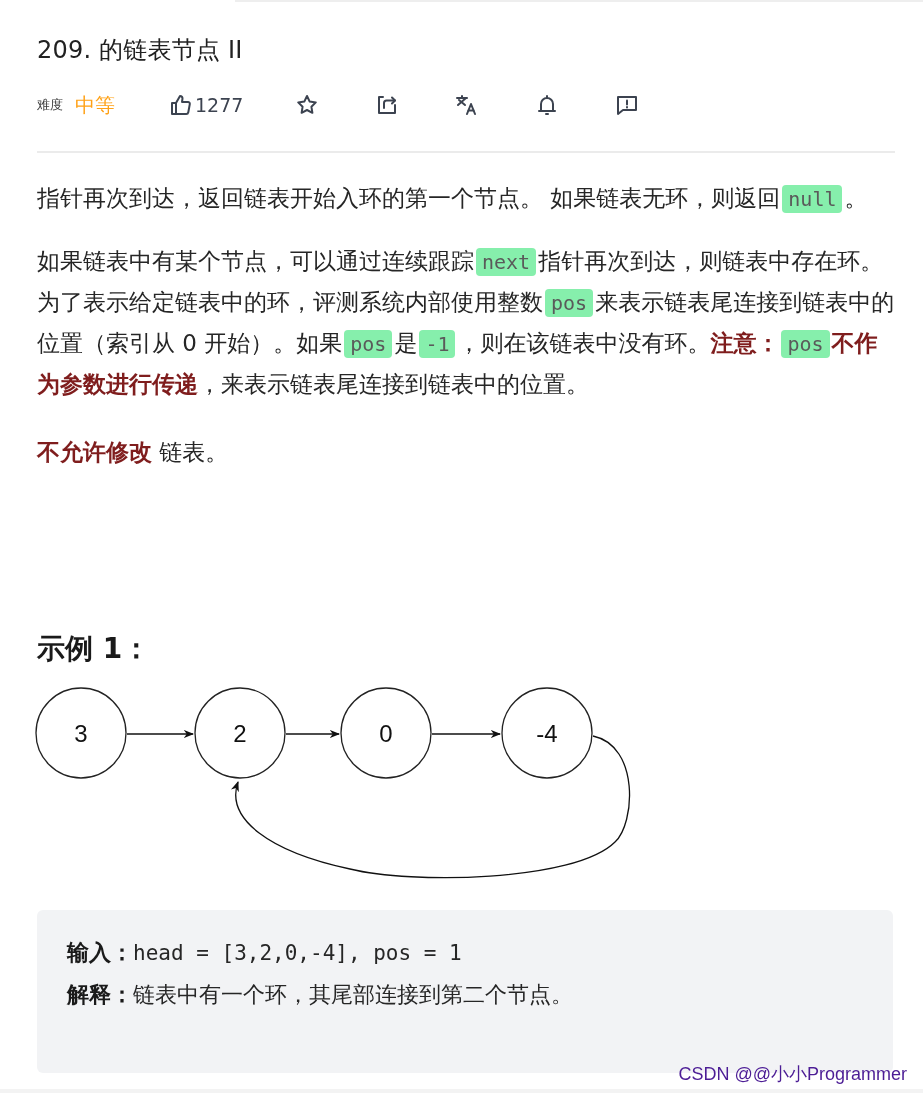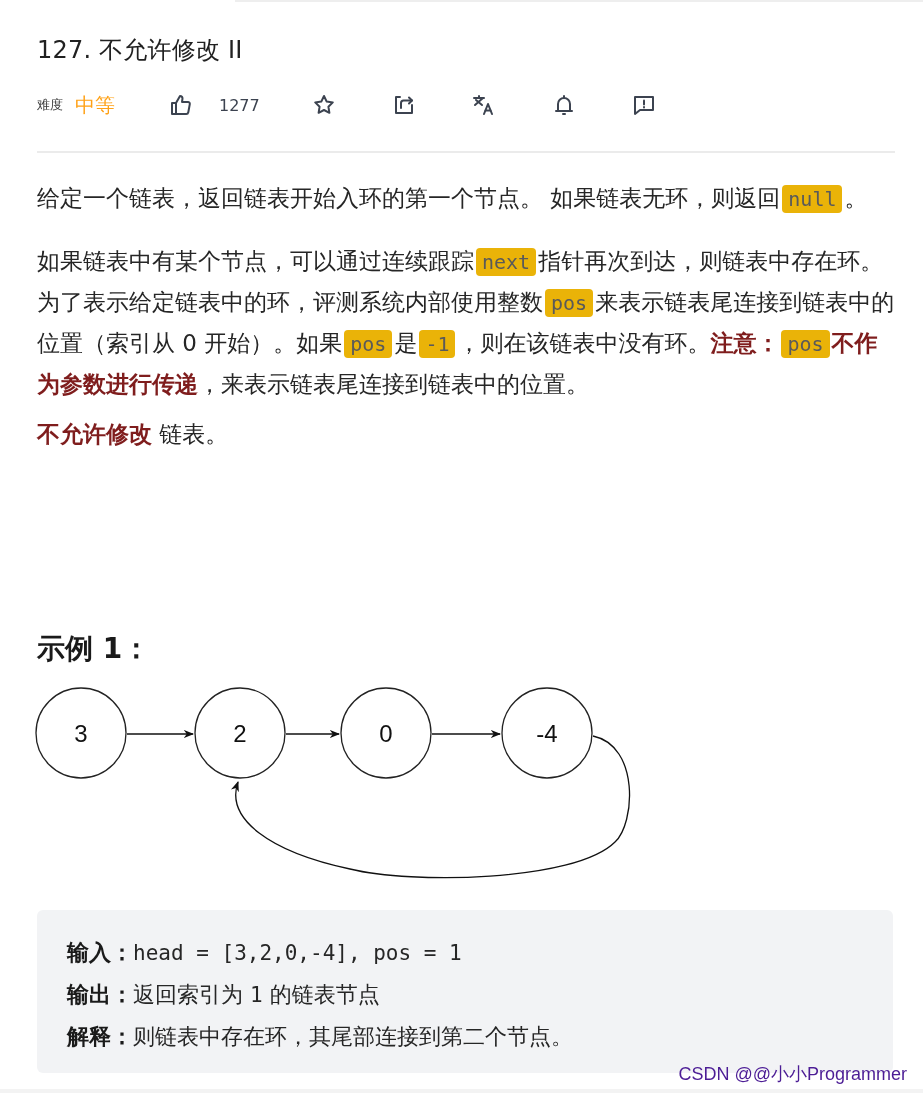--- a/index.html
+++ b/index.html
@@ -7,58 +7,58 @@
     body { position: relative; font-family: "DejaVu Sans", "Liberation Sans", sans-serif; color: #262626; }
 
     .top-rule { position: absolute; left: 235px; top: 0; width: 688px; height: 2px; background: #eeeeee; }
 
     .title { position: absolute; left: 37px; top: 34px; font-size: 24px; color: #212121; font-weight: 500; letter-spacing: 0.2px; }
 
     .meta { position: absolute; left: 37px; top: 88px; height: 34px; width: 860px; display: flex; align-items: center; }
     .meta .diff-label { font-size: 13px; color: #3c3c3c; }
     .meta .diff-value { font-size: 20px; color: #ffa116; margin-left: 12px; }
     .meta .like { display: flex; align-items: center; margin-left: 52px; }
-    .meta .like-count { font-size: 16px; color: #3c4350; margin-left: 24px; }
+    .meta .like-count { font-size: 19px; color: #3c4350; margin-left: 0; }
     .icon-btn { display: inline-flex; align-items: center; justify-content: center; width: 28px; height: 28px; cursor: pointer; }
     .icon-btn svg { width: 24px; height: 24px; stroke: #3c4350; fill: none; stroke-width: 2; stroke-linecap: round; stroke-linejoin: round; }
     .ib-star { margin-left: 50px; }
     .ib-share { margin-left: 52px; }
     .ib-translate { margin-left: 52px; }
     .ib-bell { margin-left: 52px; }
     .ib-feedback { margin-left: 52px; }
 
     .divider { position: absolute; left: 37px; top: 151px; width: 858px; height: 2px; background: #ebebeb; }
 
     .content { position: absolute; left: 37px; top: 178px; width: 860px; font-size: 23px; line-height: 40px; color: #262626; }
     .content p { margin: 0; }
     .content .p2 { margin-top: 22px; }
-    .content .p3 { margin-top: 10px; }
-    code.inl { font-family: "DejaVu Sans Mono", "Liberation Mono", monospace; font-size: 20px; color: #5a5a5a; background: #eab308; border-radius: 4px; padding: 2px 6px; margin: 4px 2px; }
+    .content .p3 { margin-top: 28px; }
+    code.inl { font-family: "DejaVu Sans Mono", "Liberation Mono", monospace; font-size: 20px; color: #5a5a5a; background: #86efac; border-radius: 4px; padding: 2px 6px; margin: 4px 2px; }
     b { font-weight: 700; color: #7f1d1d; }
 
     .example-title { position: absolute; left: 37px; top: 630px; font-size: 28px; font-weight: 700; color: #1a1a1a; }
 
     .diagram { position: absolute; left: 30px; top: 684px; }
 
     .example-box { position: absolute; left: 37px; top: 910px; width: 856px; height: 163px; background: #f2f3f5; border-radius: 6px; padding: 22px 30px; }
     .example-box .line { font-size: 22px; line-height: 41px; color: #262626; white-space: nowrap; }
     .example-box .k { font-weight: 700; color: #1a1a1a; text-align: right; }
     .example-box .mono { font-family: "DejaVu Sans Mono", "Liberation Mono", monospace; font-size: 21px; margin-top: 8px; }
 
     .watermark { position: absolute; right: 16px; top: 1062px; font-size: 18px; color: #4c1d95; font-family: "Liberation Sans", sans-serif; text-shadow: 0 0 1px #ffffff; }
     .bottom-rule { position: absolute; left: 0; top: 1089px; width: 923px; height: 4px; background: #f3f3f3; }
   </style>
 </head>
 <body>
 
 <div class="top-rule"></div>
 
 <div class="title">
-  <span>127.</span>
-  <span>不允许修改 II</span>
+  <span>209.</span>
+  <span>的链表节点 II</span>
 </div>
 
 <div class="meta">
   <span class="diff-label">难度</span>
   <span class="diff-value">中等</span>
 
   <span class="like">
     <span class="icon-btn">
       <svg viewBox="0 0 24 24">
           <path d="M3 10h4v11H3z"></path>
@@ -104,21 +104,21 @@
         <path d="M12 7.5v4"></path>
         <path d="M12 14v.5"></path>
       </svg>
   </span>
 </div>
 
 <div class="divider"></div>
 
 <div class="content">
   <p>
-    <span>给定一个链表，返回链表开始入环的第一个节点。 如果链表无环，则返回</span><code class="inl">null</code><span>。</span>
+    <span>指针再次到达，返回链表开始入环的第一个节点。 如果链表无环，则返回</span><code class="inl">null</code><span>。</span>
   </p>
   <p class="p2">
     <span>如果链表中有某个节点，可以通过连续跟踪</span><code class="inl">next</code><span>指针再次到达，则链表中存在环。 为了表示给定链表中的环，评测系统内部使用整数</span><code class="inl">pos</code><span>来表示链表尾连接到链表中的位置（索引从 0 开始）。如果</span><code class="inl">pos</code><span>是</span><code class="inl">-1</code><span>，则在该链表中没有环。</span><b>注意：</b><code class="inl">pos</code><b>不作为参数进行传递</b><span>，来表示链表尾连接到链表中的位置。</span>
   </p>
   <p class="p3">
     <b>不允许修改</b><span> 链表。</span>
   </p>
 </div>
 
 <div class="example-title">示例 1：</div>
@@ -149,21 +149,18 @@
       <text x="517" y="58">-4</text>
     </g>
   </svg>
 </div>
 
 <div class="example-box">
   <div class="line">
     <span class="k">输入：</span><span class="mono">head = [3,2,0,-4], pos = 1</span>
   </div>
   <div class="line">
-    <span class="k">输出：</span><span>返回索引为 </span><span class="mono">1</span><span> 的链表节点</span>
-  </div>
-  <div class="line">
-    <span class="k">解释：</span><span>则链表中存在环，其尾部连接到第二个节点。</span>
+    <span class="k">解释：</span><span>链表中有一个环，其尾部连接到第二个节点。</span>
   </div>
 </div>
 
 <div class="watermark">CSDN @@小小Programmer</div>
 <div class="bottom-rule"></div>
 
 </body></html>

